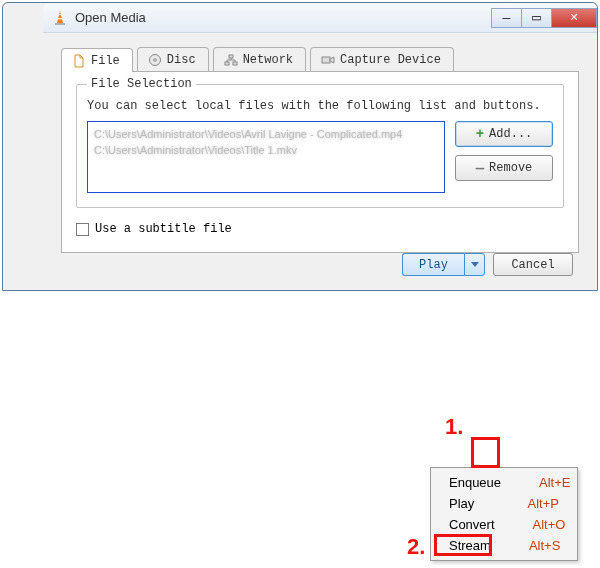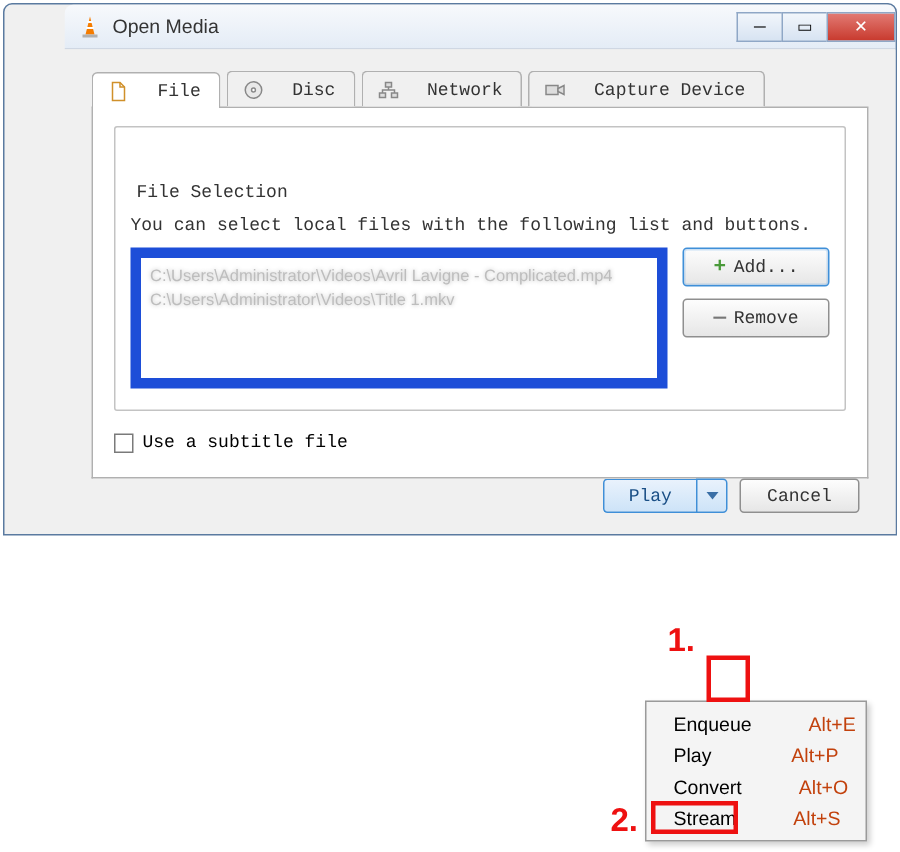--- a/index.html
+++ b/index.html
@@ -53,21 +53,21 @@
 .client {
   padding: 10px 12px 14px 12px;
   background: #f0f0f0;
 }
 .tabs {
   display: flex;
   border-bottom: 1px solid #b0b0b0;
   margin: 4px 6px 0 6px;
 }
 .tab {
-  display:flex; align-items:center; gap:19px;
+  display:flex; align-items:center; gap:5px;
   padding: 5px 12px 4px 10px;
   border: 1px solid #b0b0b0;
   border-bottom: none;
   background: #f0f0f0;
   margin-right: 4px;
   border-radius: 4px 4px 0 0;
   color: #333;
 }
 .tab.active { background: #fff; position:relative; top:1px; }
 .tab-icon { width:14px; height:14px; display:inline-block; }
@@ -78,27 +78,27 @@
   margin: 0 6px;
   padding: 10px 14px 16px 14px;
 }
 .fs-box {
   border: 1px solid #c3c3c3;
   border-radius: 2px;
   padding: 8px 10px 14px 10px;
   margin-top: 2px;
   position: relative;
 }
-.legend { position: relative; top: -16px; background: #fff; display:inline-block; padding:0 4px; color:#333;margin-top:44px; }
+.legend { position: relative; top: -16px; background: #fff; display:inline-block; padding:0 4px; color:#333; }
 .fs-hint { margin-top: -8px; color:#333; }
 .fs-row { display:flex; margin-top:8px; }
 .filelist {
   flex:1;
-  height: 94px;
-  border: 7px solid #1d4ed8;
+  height: 72px;
+  border: 1px solid #1d4ed8;
   background:#fff;
   overflow:hidden;
   display:flex; flex-direction:column;
   padding: 4px 6px;
 }
 .fileitem {
   color:#bdbdbd;
   text-shadow: 0 0 3px rgba(180,180,180,.9);
   font-family: "Segoe UI", sans-serif;
   font-size: 11px;

